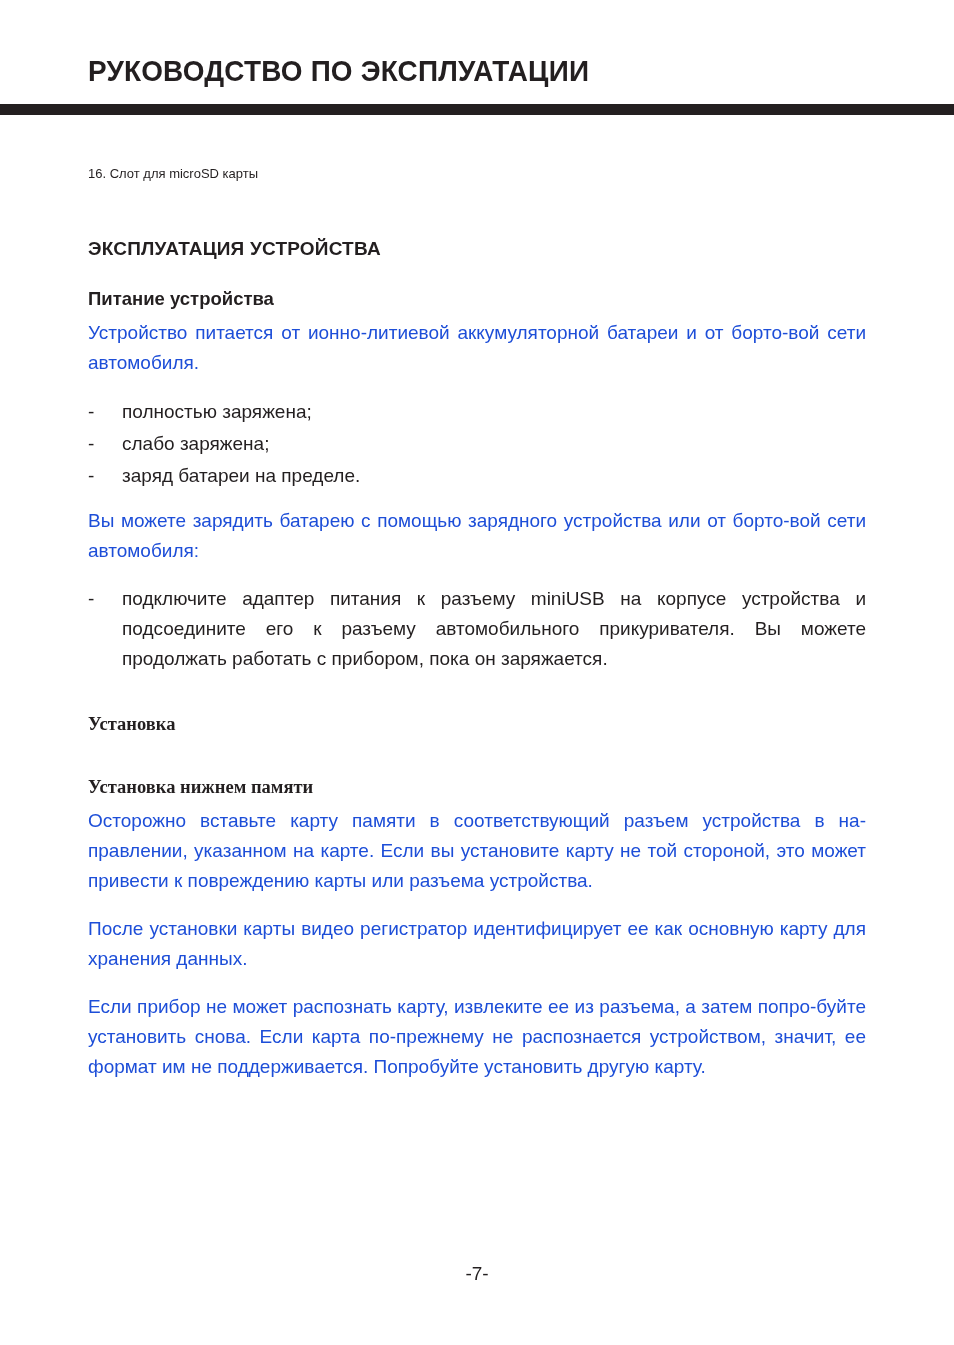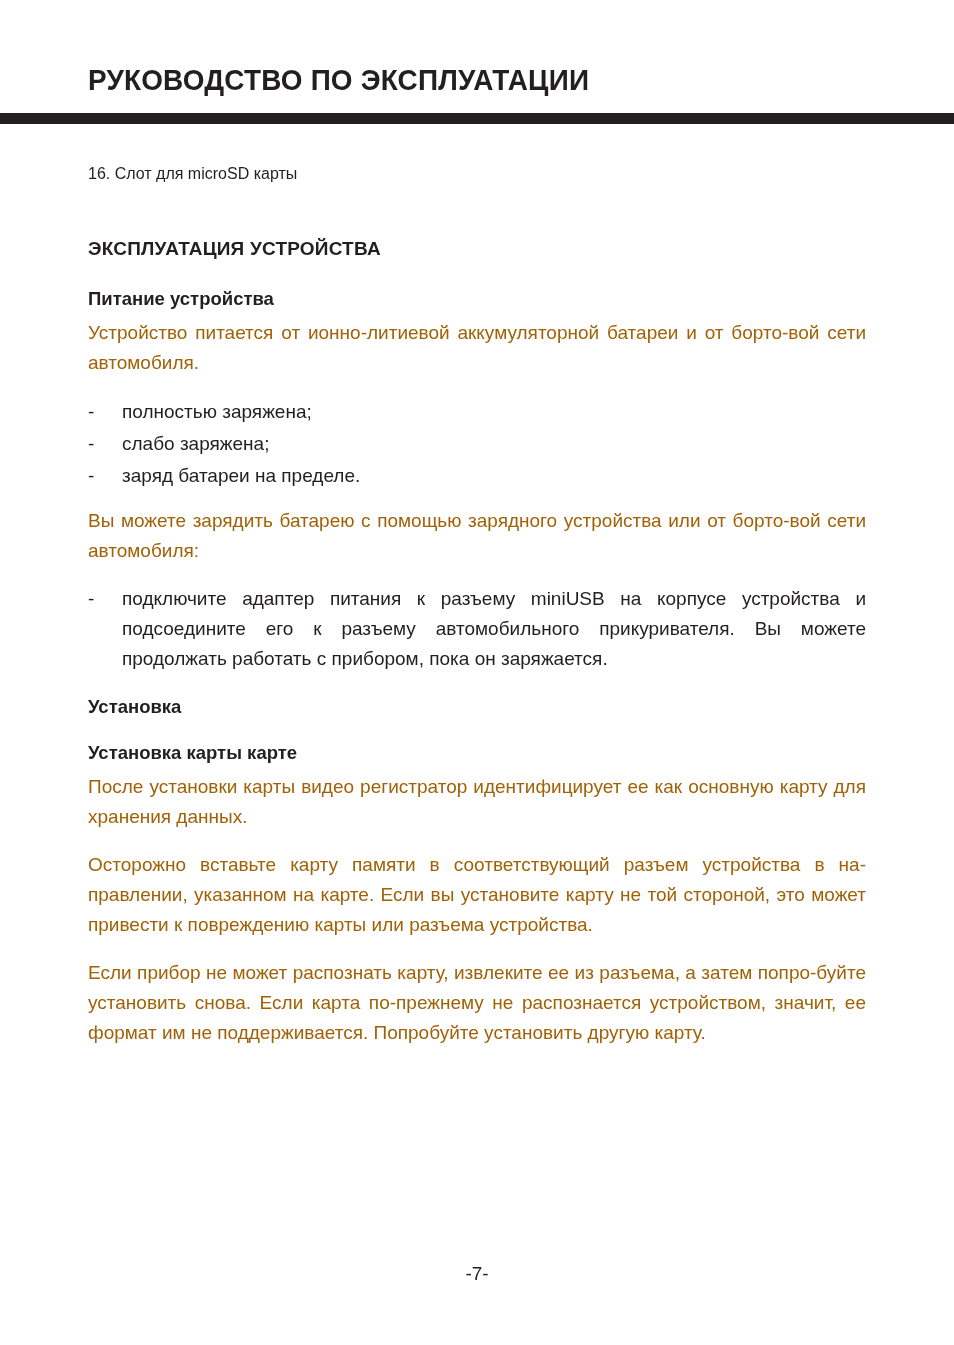--- a/index.html
+++ b/index.html
@@ -13,21 +13,21 @@
     height: 1345px;
     position: relative;
     font-family: "Liberation Sans", "DejaVu Sans", sans-serif;
     color: #231f20;
     overflow: hidden;
   }
 
   
   .page-header {
     position: absolute;
-    top: 17px;
+    top: 8px;
     left: 0;
     width: 954px;
     height: 108px;
   }
   .page-header-title {
     position: absolute;
     left: 88px;
     top: 48px;
     font-size: 30px;
     font-weight: 700;
@@ -49,21 +49,21 @@
 
   
   .content {
     position: absolute;
     left: 88px;
     top: 158px;
     width: 778px;
   }
 
   .numbered-item {
-    font-size: 16px;
+    font-size: 13px;
     line-height: 32px;
     color: #231f20;
     text-align: left;
     white-space: nowrap;
   }
 
   .section-title {
     font-size: 19px;
     font-weight: 700;
     line-height: 26px;
@@ -74,29 +74,29 @@
   }
 
   .sub-title {
     font-size: 18.5px;
     font-weight: 700;
     line-height: 26px;
     margin-top: 24px;
     margin-bottom: 6px;
     color: #231f20;
   }
-  .sub-title.tight { margin-top: 20px; }
+  .sub-title.tight { margin-top: 37px; font-family: Liberation Serif, serif; }
 
   p.body-text {
     font-size: 19px;
     line-height: 30px;
     margin: 0 0 18px 0;
     text-align: justify;
     text-justify: inter-word;
-    color: #a16207;
+    color: #1d4ed8;
     hyphens: manual;
   }
   p.body-text:last-child { margin-bottom: 0; }
 
   
   ul.dash-list {
     list-style: none;
     margin: 4px 0 14px 0;
     padding: 0;
   }
@@ -176,25 +176,25 @@
   <ul class="dash-list justified">
     <li>
       <span class="dash-marker">-</span>
       <span class="item-text">подключите адаптер питания к разъему miniUSB на корпусе устройства и подсоедините его к разъему автомобильного прикуривателя. Вы можете продолжать работать с прибором, пока он заряжается.</span>
     </li>
   </ul>
 
   <h3 class="sub-title tight">Установка</h3>
 
 
-  <h3 class="sub-title tight">Установка карты карте</h3>
+  <h3 class="sub-title tight">Установка нижнем памяти</h3>
+
+  <p class="body-text">Осторожно вставьте карту памяти в соответствующий разъем устройства в на-правлении, указанном на карте. Если вы установите карту не той стороной, это может привести к повреждению карты или разъема устройства.</p>
 
   <p class="body-text">После установки карты видео регистратор идентифицирует ее как основную карту для хранения данных.</p>
-
-  <p class="body-text">Осторожно вставьте карту памяти в соответствующий разъем устройства в на-правлении, указанном на карте. Если вы установите карту не той стороной, это может привести к повреждению карты или разъема устройства.</p>
 
   <p class="body-text">Если прибор не может распознать карту, извлеките ее из разъема, а затем попро-буйте установить снова. Если карта по-прежнему не распознается устройством, значит, ее формат им не поддерживается. Попробуйте установить другую карту.</p>
 
 </div>
 
 <div class="page-footer">
   <span class="page-number">-7-</span>
 </div>
 
 </body></html>

